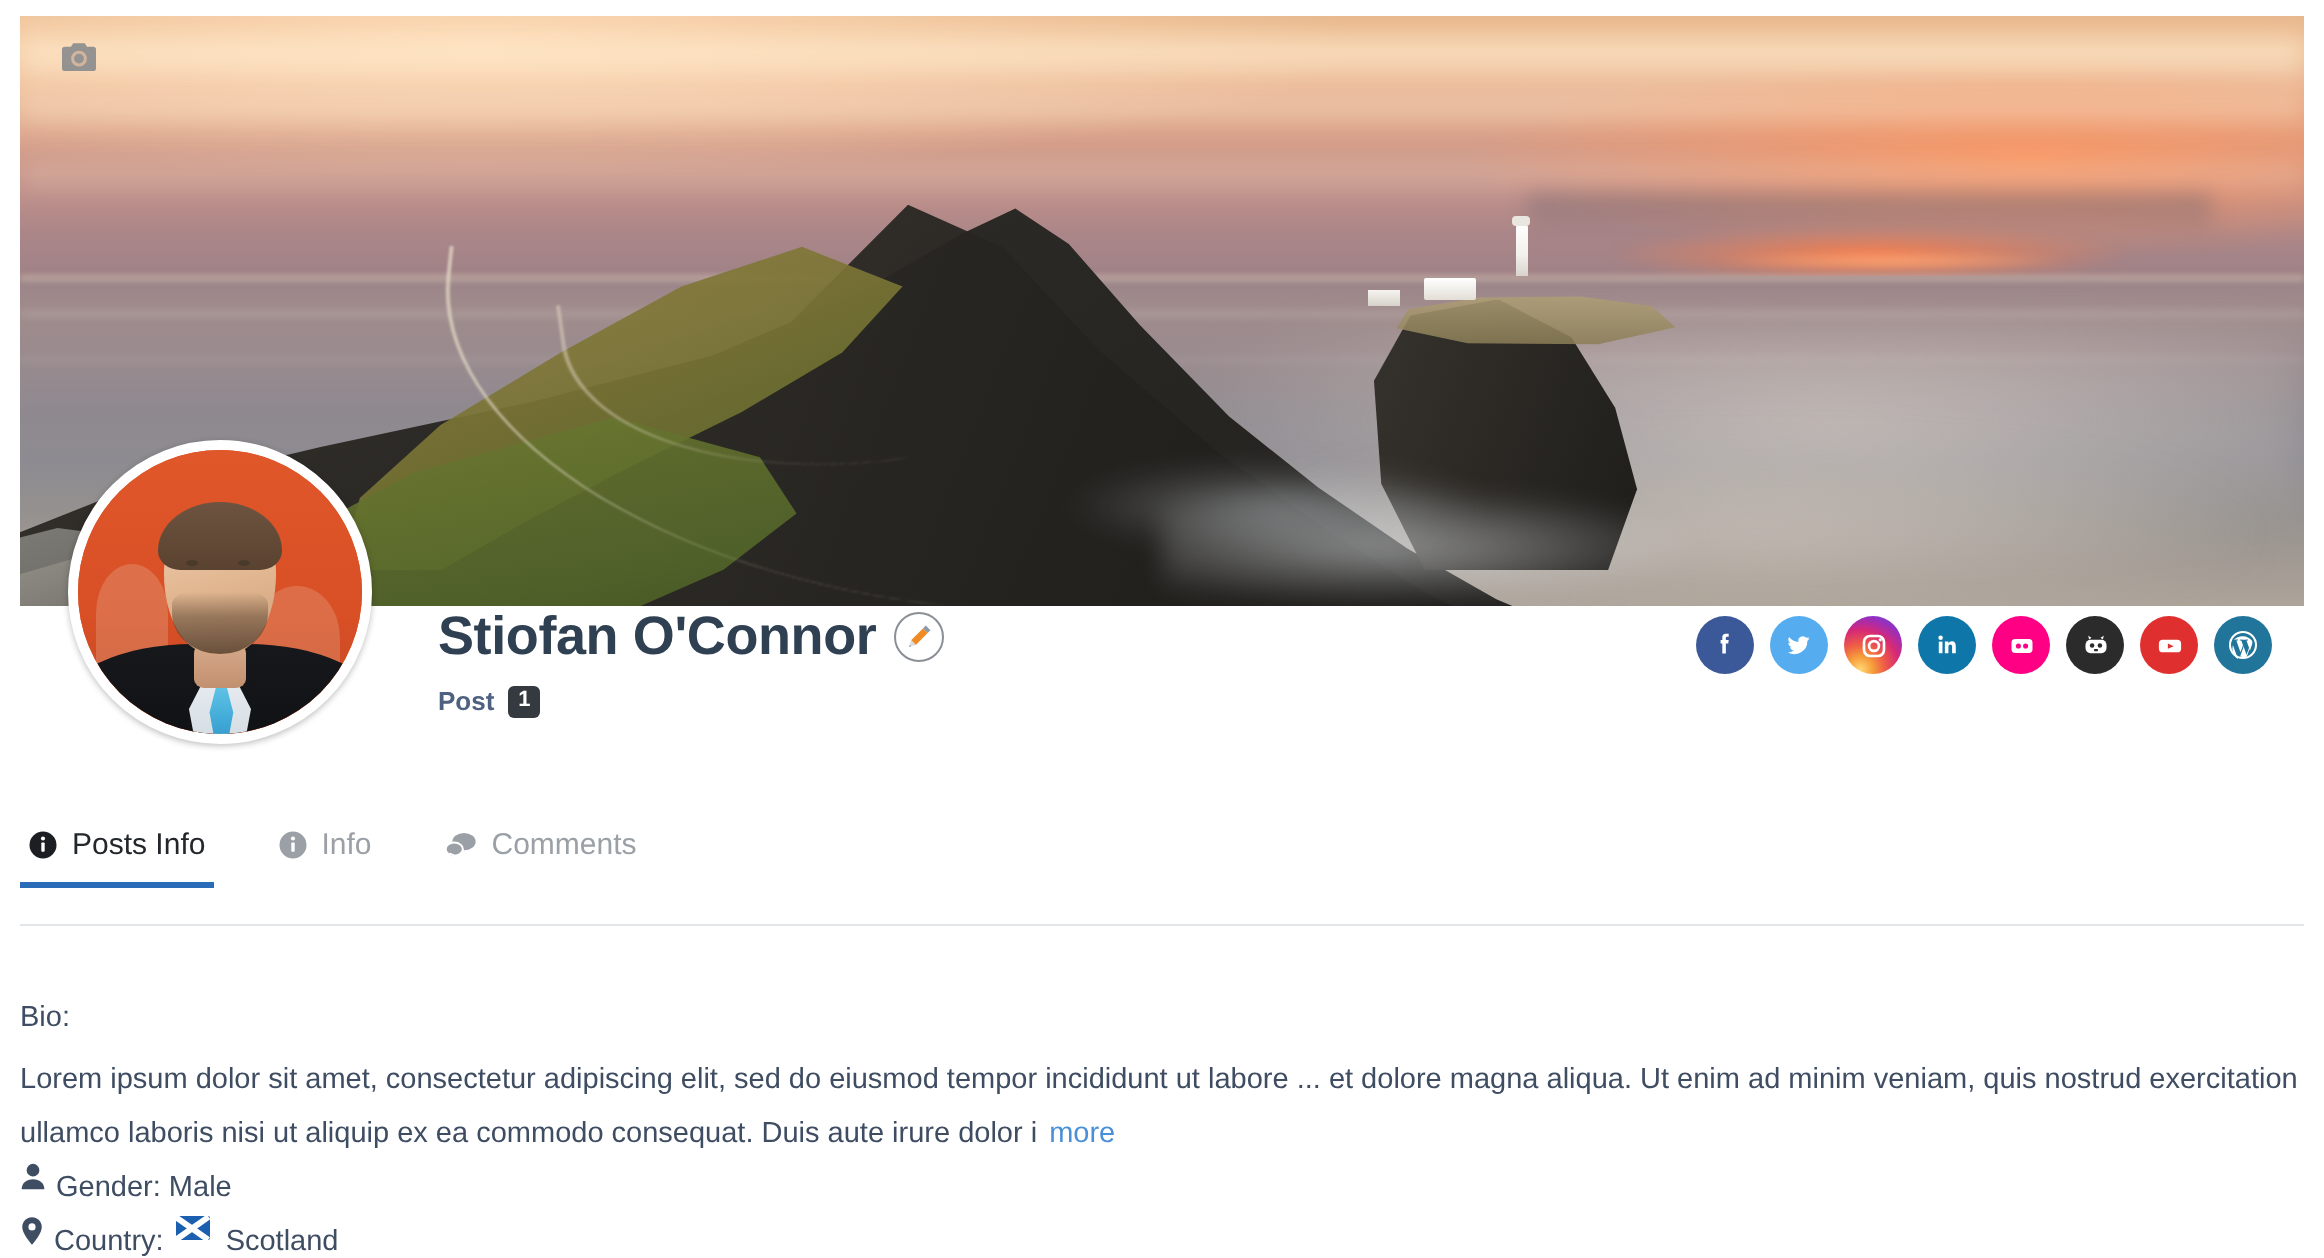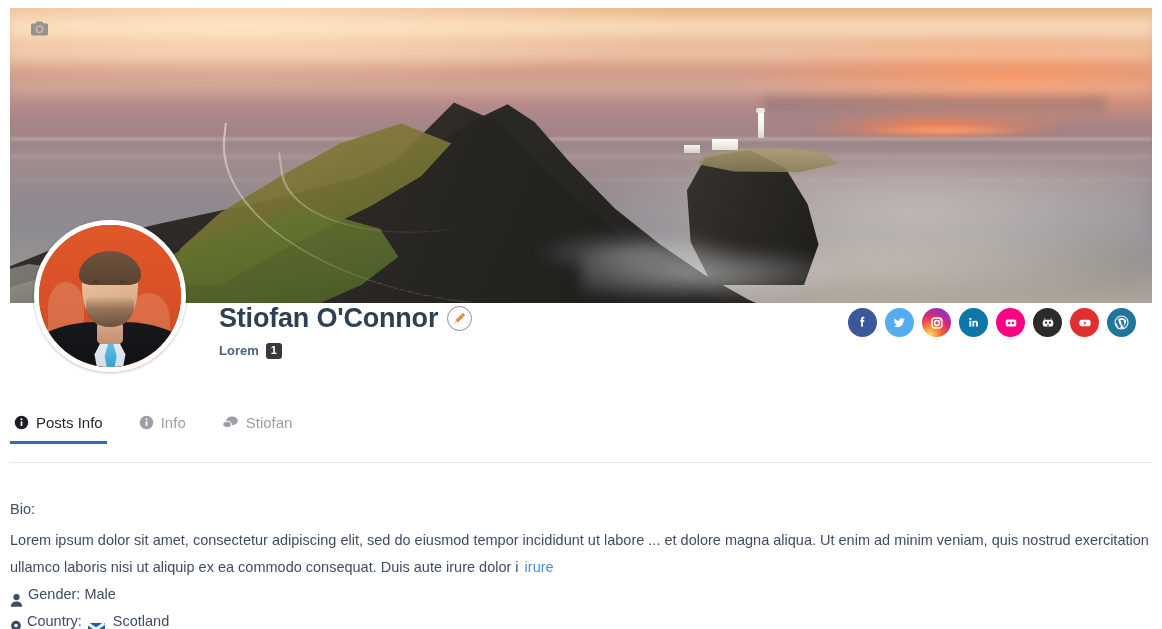--- a/index.html
+++ b/index.html
@@ -349,21 +349,21 @@
   }
 
   
   .body {
     position:absolute; left:10px; right:10px; top:496px;
     font-size:14.5px; line-height:27px; color:#3f4d63;
   }
   .bio-label { margin-bottom:4px; }
   .bio-text { }
   .more-link { color:#4a90d9; cursor:pointer; margin-left:6px; }
-  .meta-row { display:flex; align-items:flex-end; gap:5px; }
+  .meta-row { display:flex; align-items:flex-start; gap:5px; }
   .flag {
     display:inline-block; width:17px; height:12px;
     background:#1b5fb0; position:relative; vertical-align:-1px;
     border-radius:1px; margin:0 3px 0 1px;
   }
   .flag::before, .flag::after {
     content:""; position:absolute; left:50%; top:50%;
     width:20px; height:2.6px; background:#fff;
     transform-origin:center;
   }
@@ -438,21 +438,21 @@
       <div class="edit-btn">
         <svg width="15" height="15" viewBox="0 0 16 16" aria-hidden="true">
           <path d="M11.6 1.9l2.5 2.5-1.5 1.5-2.5-2.5z" fill="#8a9aa8"></path>
           <path d="M10.1 3.4l2.5 2.5-6.3 6.3-2.5-2.5z" fill="#f08a24"></path>
           <path d="M3.8 9.7l2.5 2.5-3.5 1z" fill="#d9dde0"></path>
           <path d="M2.8 13.2l.9-.3-.6-.6z" fill="#5a6570"></path>
         </svg>
       </div>
     </div>
     <div class="post-row">
-      <span class="post-label">Lorem</span>
+      <span class="post-label">Post</span>
       <span class="post-badge">1</span>
     </div>
   </div>
 
   <div class="socials">
 
     <a class="soc" style="background:#3b5998;">
       <svg width="17" height="17" viewBox="0 0 24 24" aria-hidden="true">
         <path fill="#fff" d="M14.6 8.4h-2V7c0-.6.4-.8.7-.8h1.3V4h-1.9c-2.1 0-2.6 1.6-2.6 2.6v1.8H8.9V11h1.2v7h2.5v-7h1.7z"></path>
       </svg>
@@ -533,31 +533,31 @@
       <span>Info</span>
     </div>
 
     <div class="tab">
       <svg width="17" height="15" viewBox="0 0 18 16" aria-hidden="true">
         <ellipse cx="10.6" cy="6.2" rx="6.2" ry="4.6" fill="#9aa0a6"></ellipse>
         <path d="M7.6 9.6l-.6 3 3.1-2z" fill="#9aa0a6"></path>
         <ellipse cx="5.4" cy="10.2" rx="4.6" ry="3.5" fill="#9aa0a6" stroke="#ffffff" stroke-width="1.1"></ellipse>
         <path d="M3.4 12.8l-.7 2.6 2.6-1.7z" fill="#9aa0a6" stroke="#ffffff" stroke-width="1.1"></path>
       </svg>
-      <span>Stiofan</span>
+      <span>Comments</span>
     </div>
   </div>
 
   <div class="divider"></div>
 
   <div class="body">
 
     <div class="bio-label">Bio:</div>
 
-    <div class="bio-text"><span>Lorem ipsum dolor sit amet, consectetur adipiscing elit, sed do eiusmod tempor incididunt ut labore ... et dolore magna aliqua. Ut enim ad minim veniam, quis nostrud exercitation ullamco laboris nisi ut aliquip ex ea commodo consequat. Duis aute irure dolor i</span><span class="more-link">irure</span></div>
+    <div class="bio-text"><span>Lorem ipsum dolor sit amet, consectetur adipiscing elit, sed do eiusmod tempor incididunt ut labore ... et dolore magna aliqua. Ut enim ad minim veniam, quis nostrud exercitation ullamco laboris nisi ut aliquip ex ea commodo consequat. Duis aute irure dolor i</span><span class="more-link">more</span></div>
 
     <div class="meta-row">
       <svg width="13" height="15" viewBox="0 0 14 16" aria-hidden="true">
         <circle cx="7" cy="4.3" r="3.4" fill="#3f4d63"></circle>
         <path d="M.9 14.6c0-3.4 2.7-5.4 6.1-5.4s6.1 2 6.1 5.4z" fill="#3f4d63"></path>
       </svg>
       <span>Gender: Male</span>
     </div>
 
     <div class="meta-row">

